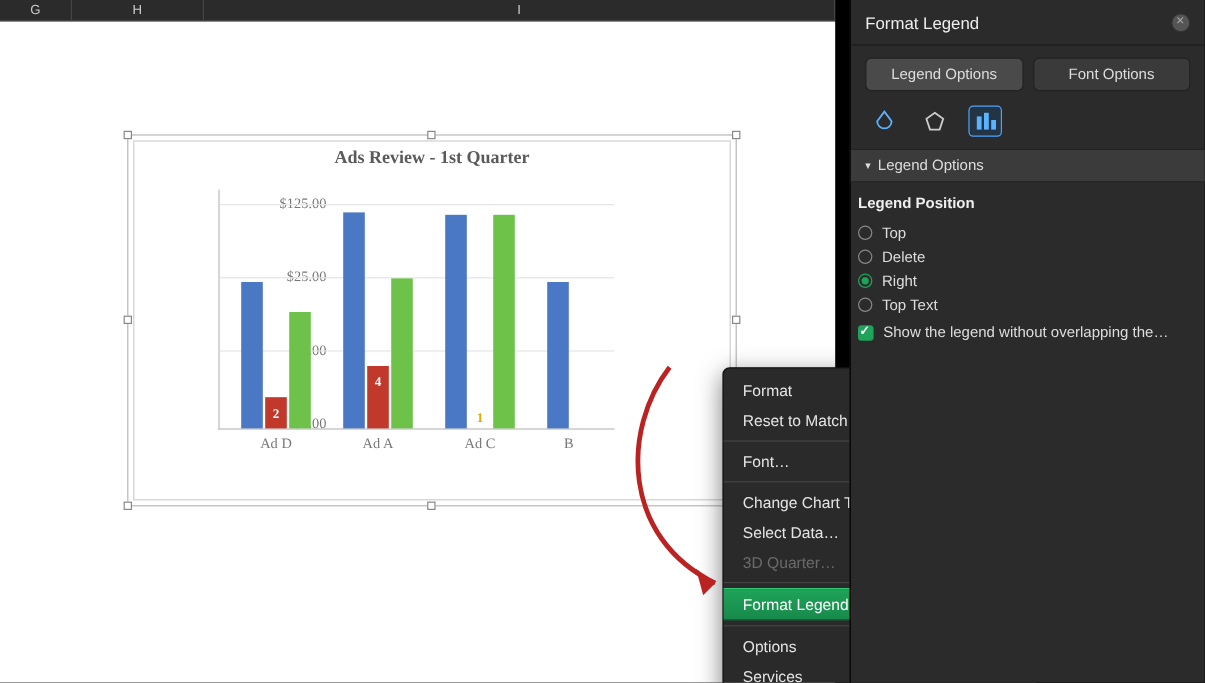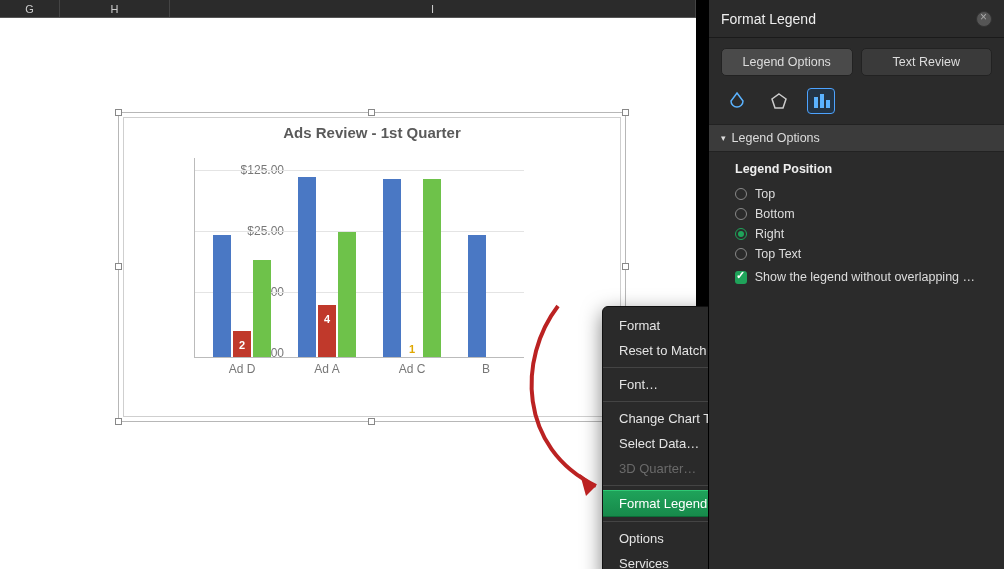--- a/index.html
+++ b/index.html
@@ -6,21 +6,21 @@
   html, body { width: 1004px; height: 569px; font-family: -apple-system, "Helvetica Neue", Arial, sans-serif; background:#000; overflow:hidden; }
   .stage { position:relative; width:1004px; height:569px; background:#000; }
   
   .col-headers { position:absolute; top:0; left:0; width:696px; height:18px; display:flex; background:#2b2b2b; border-bottom:1px solid #555; }
   .col-cell { color:#ccc; font-size:11px; text-align:center; border-right:1px solid #444; line-height:18px; }
   .col-g { width:60px; }
   .col-h { width:110px; }
   .col-i { flex:1; }
   
   .sheet { position:absolute; top:18px; left:0; width:696px; height:551px; background:#fff; }
-  .chart-outer { position:absolute; left:118px; top:94px; width:508px; height:310px; border:1px solid #b7b7b7; }
+  .chart-outer { position:absolute; left:106px; top:94px; width:508px; height:310px; border:1px solid #b7b7b7;font-family:Liberation Serif, serif; }
   .sel-handle { position:absolute; width:7px; height:7px; background:#fff; border:1px solid #888; }
   .chart-inner { position:absolute; left:4px; top:4px; right:4px; bottom:4px; border:1px solid #cfcfcf; background:#fff; }
   .chart-title { text-align:center; font-weight:700; font-size:15px; color:#5a5a5a; margin-top:6px; }
   .plot { position:absolute; left:70px; top:40px; width:330px; height:200px; border-left:1px solid #bbb; border-bottom:1px solid #bbb; }
   .grid-h { position:absolute; left:0; right:0; height:0; border-top:1px solid #e4e4e4; }
   .ylab { position:absolute; right:336px; width:60px; text-align:right; color:#777; font-size:12px; transform:translateY(-50%); }
   .bar { position:absolute; bottom:0; width:18px; }
   .bar-cost { background:#4a78c4; }
   .bar-leads { background:#c0392b; }
   .bar-cpl  { background:#6ec24a; }
@@ -48,21 +48,21 @@
   .panel-title { font-size:14px; color:#eee; }
   .close-dot { width:16px; height:16px; border-radius:50%; background:#555; border:1px solid #333; position:relative; }
   .close-dot:after { content:"×"; position:absolute; left:3px; top:-2px; font-size:12px; color:#aaa; }
   .tabs { display:flex; gap:8px; padding:10px 12px 0 12px; }
   .tab-btn { flex:1; padding:6px 0; font-size:12.5px; text-align:center; border-radius:5px; background:#3a3a3a; color:#ddd; border:1px solid #222; }
   .tab-btn.active { background:#4a4a4a; }
   .icon-row { display:flex; gap:14px; padding:12px 14px 10px 14px; align-items:center; }
   .icon-row .slot { width:28px; height:26px; border:1px solid transparent; display:flex; align-items:center; justify-content:center; border-radius:4px; }
   .icon-row .slot.active { border:1px solid #4da3ff; background:#233445; }
   .sect-head { background:#3b3b3b; padding:6px 12px; font-size:12.5px; border-top:1px solid #222; border-bottom:1px solid #222; display:flex; align-items:center; gap:6px; }
-  .sect-body { padding:10px 26px; font-size:12.5px; }
+  .sect-body { padding:10px 6px; font-size:12.5px; }
   .legend-pos-title { font-weight:700; margin-bottom:8px; color:#eee; }
   .rb { display:flex; align-items:center; gap:8px; padding:3px 0; cursor:pointer; }
   .radio { width:12px; height:12px; border-radius:50%; border:1px solid #888; background:#2b2b2b; position:relative; }
   .radio.on { border:1px solid #1fa35a; }
   .radio.on:after { content:""; position:absolute; left:2px; top:2px; width:6px; height:6px; border-radius:50%; background:#1fa35a; }
   .cb { display:flex; align-items:center; gap:8px; padding:6px 0 0 0; }
   .checkbox { width:13px; height:13px; border-radius:3px; background:#1fa35a; position:relative; }
   .checkbox:after { content:"✓"; position:absolute; left:1px; top:-2px; color:#fff; font-size:11px; font-weight:700; }
   svg.icon { display:block; }
 </style>
@@ -170,21 +170,21 @@
   <polygon points="86,188 70,176 76,198" fill="#b22"></polygon>
 </svg>
 
 <div class="panel">
   <div class="panel-head">
     <div class="panel-title">Format Legend</div>
     <div class="close-dot"></div>
   </div>
   <div class="tabs">
     <div class="tab-btn active">Legend Options</div>
-    <div class="tab-btn">Text Review</div>
+    <div class="tab-btn">Font Options</div>
   </div>
   <div class="icon-row">
     <div class="slot">
       <svg class="icon" width="20" height="20">
             <path d="M10 2 L16 10 A6 6 0 1 1 4 10 Z" fill="none" stroke="#5bb3ff" stroke-width="1.5"></path>
           </svg>
     </div>
     <div class="slot">
       <svg class="icon" width="20" height="20">
             <polygon points="10,3 17,8 14,17 6,17 3,8" fill="none" stroke="#ccc" stroke-width="1.5"></polygon>
@@ -203,21 +203,21 @@
     <span>Legend Options</span>
   </div>
   <div class="sect-body">
     <div class="legend-pos-title">Legend Position</div>
     <div class="rb">
           <span class="radio"></span>
           <span>Top</span>
         </div>
     <div class="rb">
           <span class="radio"></span>
-          <span>Bottom</span>
+          <span>Delete</span>
         </div>
     <div class="rb">
           <span class="radio on"></span>
           <span>Right</span>
         </div>
     <div class="rb">
           <span class="radio"></span>
           <span>Top Text</span>
         </div>
     <div class="cb">

